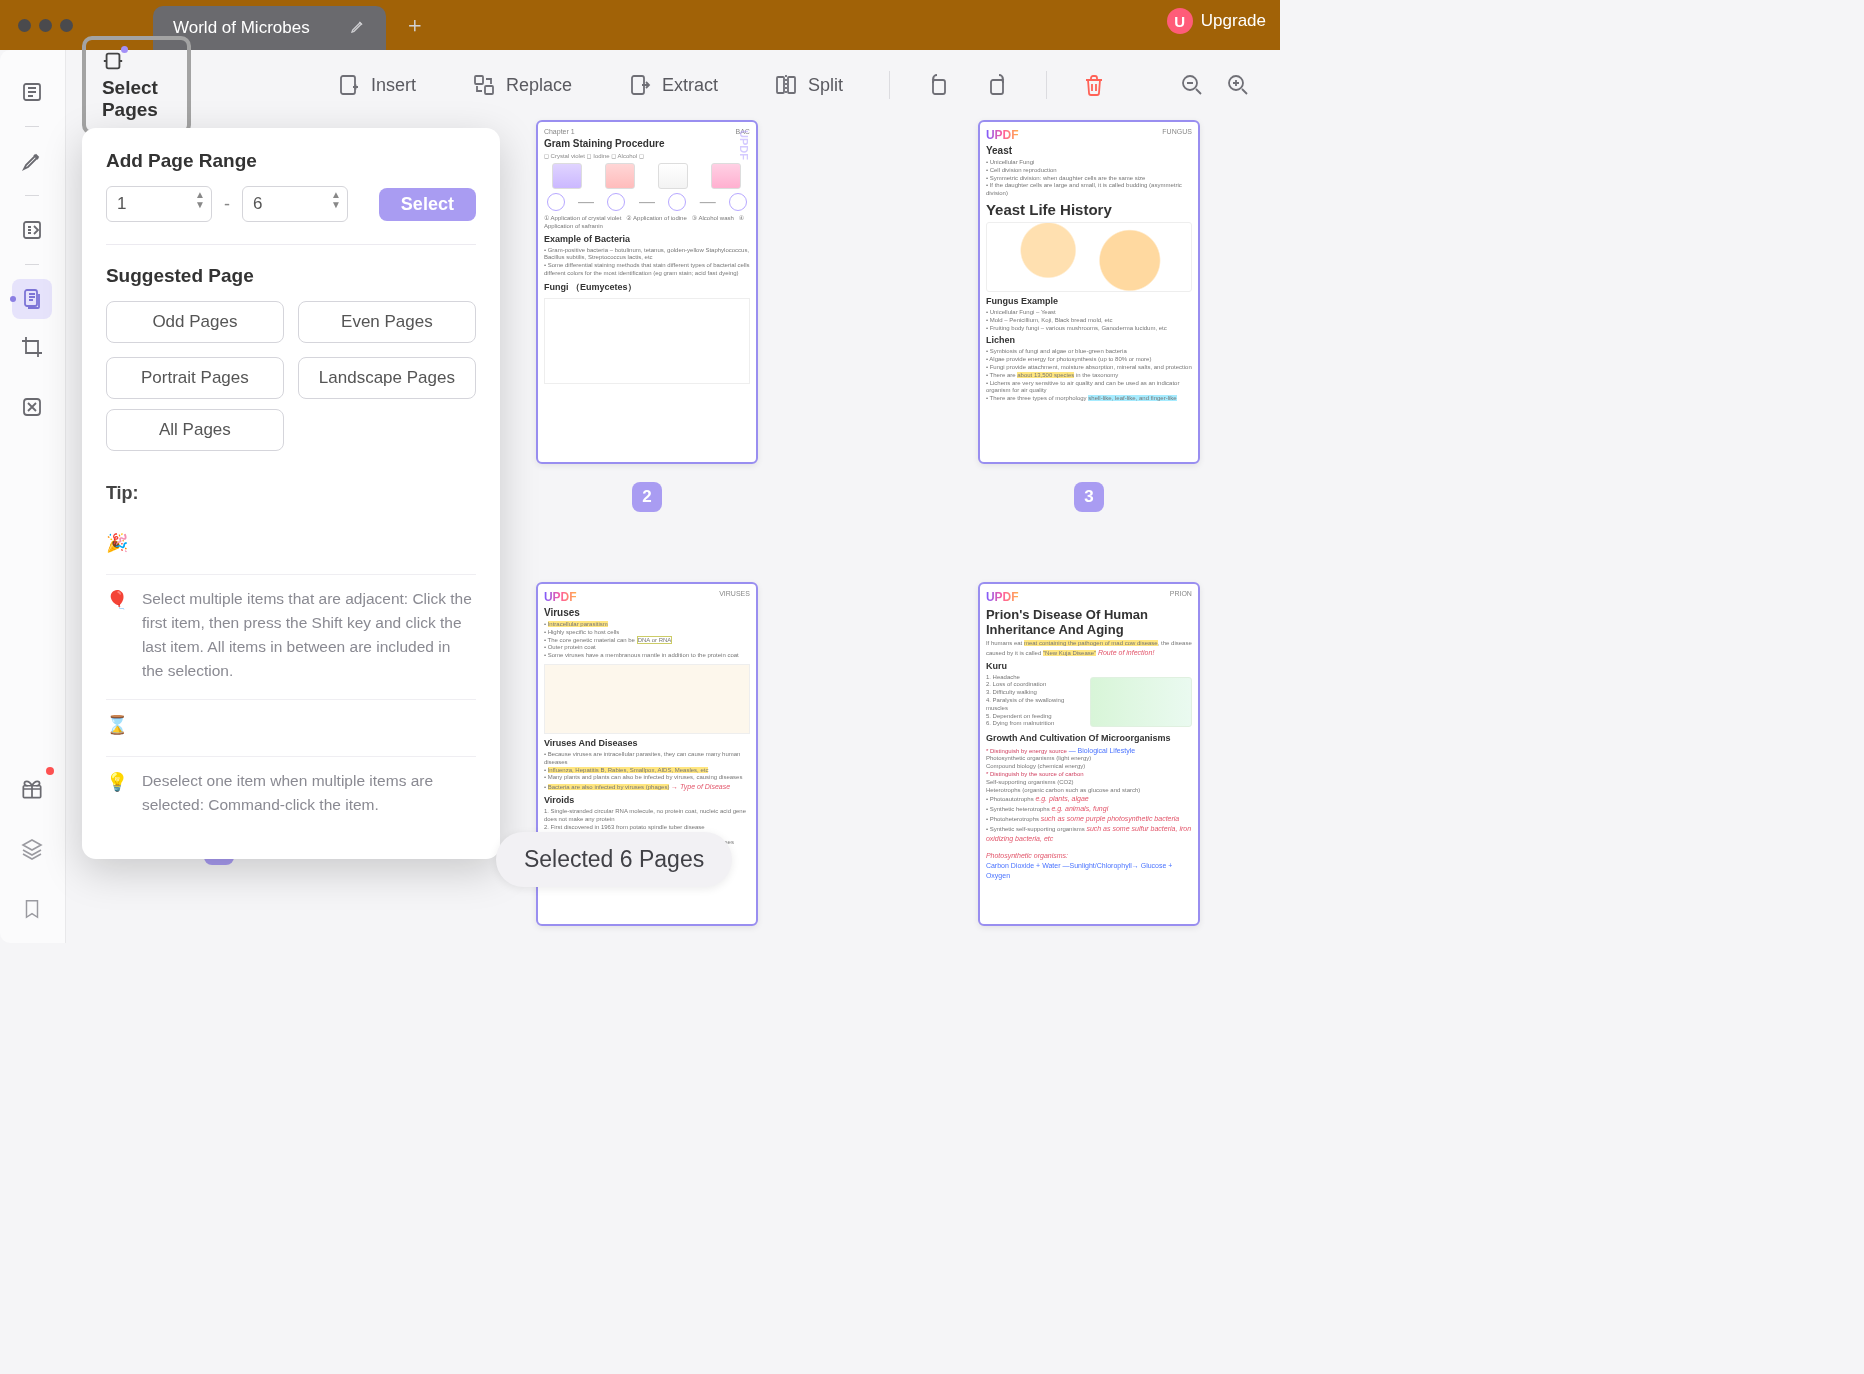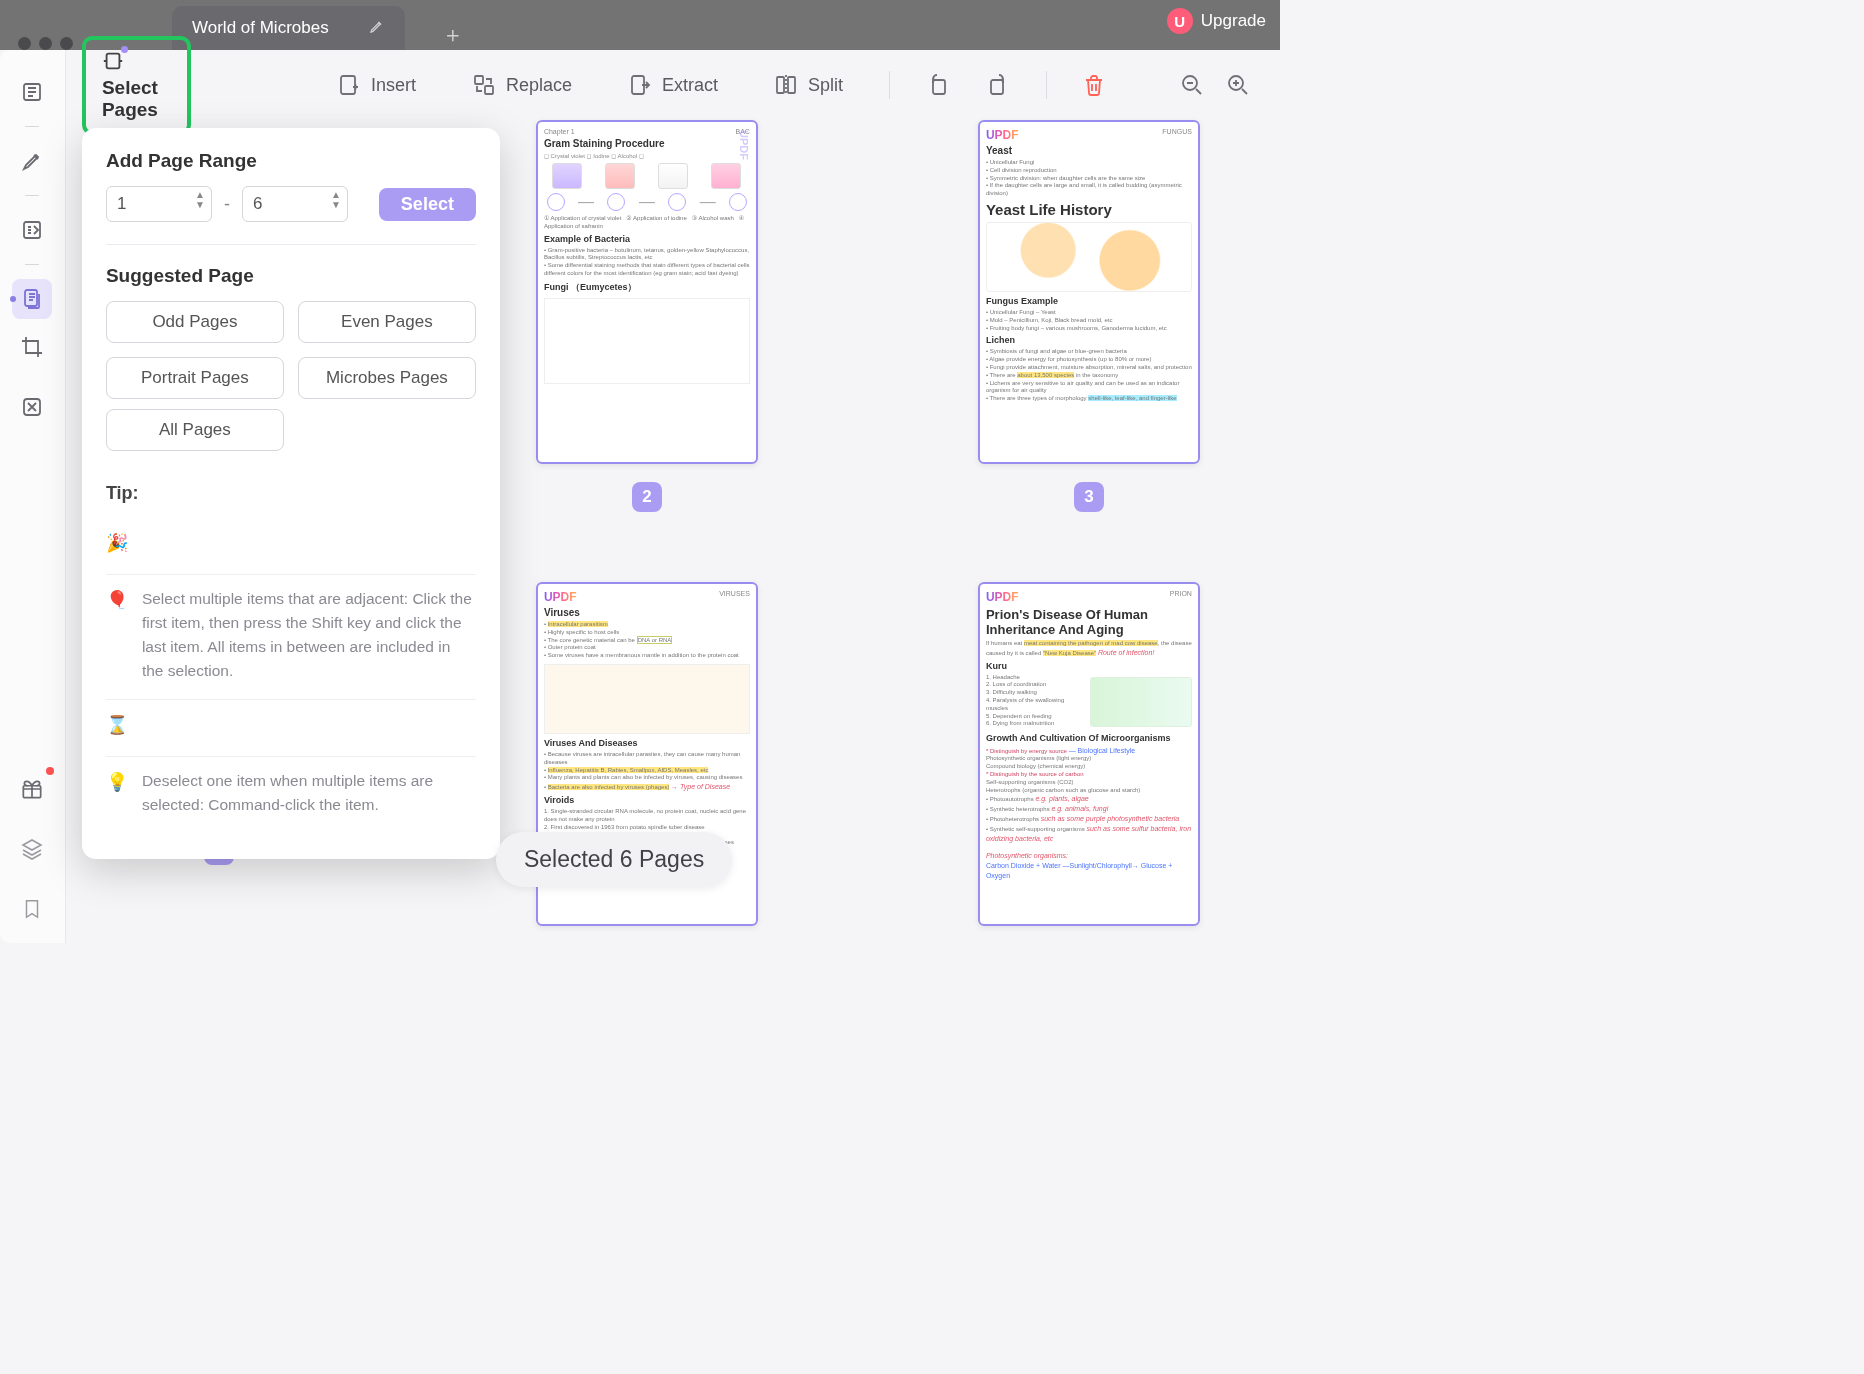--- a/index.html
+++ b/index.html
@@ -1,19 +1,19 @@
 <!DOCTYPE html>
 <html><head>
 <meta charset="utf-8">
 <style>
   * { box-sizing: border-box; margin: 0; padding: 0; }
   body { font-family: -apple-system, BlinkMacSystemFont, "Segoe UI", Helvetica, Arial, sans-serif; background: #f5f5f7; width: 1280px; height: 943px; overflow: hidden; position: relative; }
 
   
-  .titlebar { background: #737373; height: 50px; display: flex; align-items: flex-end; padding: 0 12px; position: relative; border-radius: 0 0 0 0; gap: 19px;}
+  .titlebar { background: #a16207; height: 50px; display: flex; align-items: center; padding: 0 12px; position: relative; border-radius: 0 0 0 0;}
   .traffic { display: flex; gap: 8px; margin-left: 6px;}
   .traffic span { width: 13px; height: 13px; border-radius: 50%; background: #4a4a4d; display:inline-block;}
   .tab { margin-left: 80px; background: #6a6a6e; height: 44px; margin-top:6px; border-radius: 10px 10px 0 0; display:flex; align-items:center; padding: 0 20px; color: #fff; font-size: 17px; gap: 40px;}
   .tab .edit-ic { opacity:.8; }
   .newtab { color:#d2d2d5; font-size:22px; margin-left:18px; cursor:pointer;}
   .upgrade-wrap { position:absolute; right:14px; top:8px; display:flex; align-items:center; gap:8px; color:#fff; font-size:17px;}
   .u-badge { width:26px; height:26px; border-radius:50%; background:#ff5c79; color:#fff; display:flex; align-items:center; justify-content:center; font-weight:600; font-size:15px;}
 
   
   .main { display:flex; height: calc(100% - 50px); background:#f5f5f7; border-radius: 10px; margin:0; position:relative;}
@@ -29,21 +29,21 @@
   .gift-wrap { position:relative;}
   .gift-wrap .red-dot { position:absolute; top:-2px; right:-2px; width:8px; height:8px; border-radius:50%; background:#ff5252;}
 
   
   .content { flex:1; position:relative; }
 
   
   .toolbar { display:flex; align-items:center; height:70px; padding: 0 16px; gap:36px;}
   .tbtn { display:flex; align-items:center; gap:10px; color:#5a5a60; font-size:18px; cursor:pointer; padding:6px 10px; border-radius:8px;}
   .tbtn svg, .tbtn .gly { width:24px; height:24px; color:#6f6f76;}
-  .select-pages-btn { border:4px solid #22c55e; border-radius:10px; padding:10px 16px; font-weight:700; color:#333; font-size:19px;}
+  .select-pages-btn { border:4px solid #a3a3a3; border-radius:10px; padding:10px 16px; font-weight:700; color:#333; font-size:19px;}
   .select-pages-btn .sp-ic { position:relative;}
   .select-pages-btn .sp-dot{ position:absolute; top:-4px; right:-4px; width:7px;height:7px;border-radius:50%;background:#a38ff7;}
   .tb-sep { width:1px; height:28px; background:#dcdce0;}
   .tb-icon { width:28px; height:28px; display:flex; align-items:center; justify-content:center; color:#6f6f76; cursor:pointer;}
   .tb-icon.danger{ color:#ff6257;}
   .toolbar .spacer { flex:1;}
   .zoom-group { display:flex; gap:18px; margin-right:12px;}
 
   
   .panel { position:absolute; left:16px; top:78px; width:418px; background:#fff; border-radius:14px; box-shadow: 0 12px 40px rgba(0,0,0,.18); padding:22px 24px 26px; z-index:20;}
@@ -280,21 +280,21 @@
           <span class="arrows">▲<br>▼</span>
         </div>
         <button class="select-btn">Select</button>
       </div>
       <hr>
       <h3>Suggested Page</h3>
       <div class="chips">
         <div class="chip">Odd Pages</div>
         <div class="chip">Even Pages</div>
         <div class="chip">Portrait Pages</div>
-        <div class="chip">Microbes Pages</div>
+        <div class="chip">Landscape Pages</div>
       </div>
       <div class="chips">
         <div class="chip">All Pages</div>
       </div>
 
       <div class="tips">
         <h4>Tip:</h4>
         <div class="tip">
           <span class="emo">🎉</span>
         </div>

